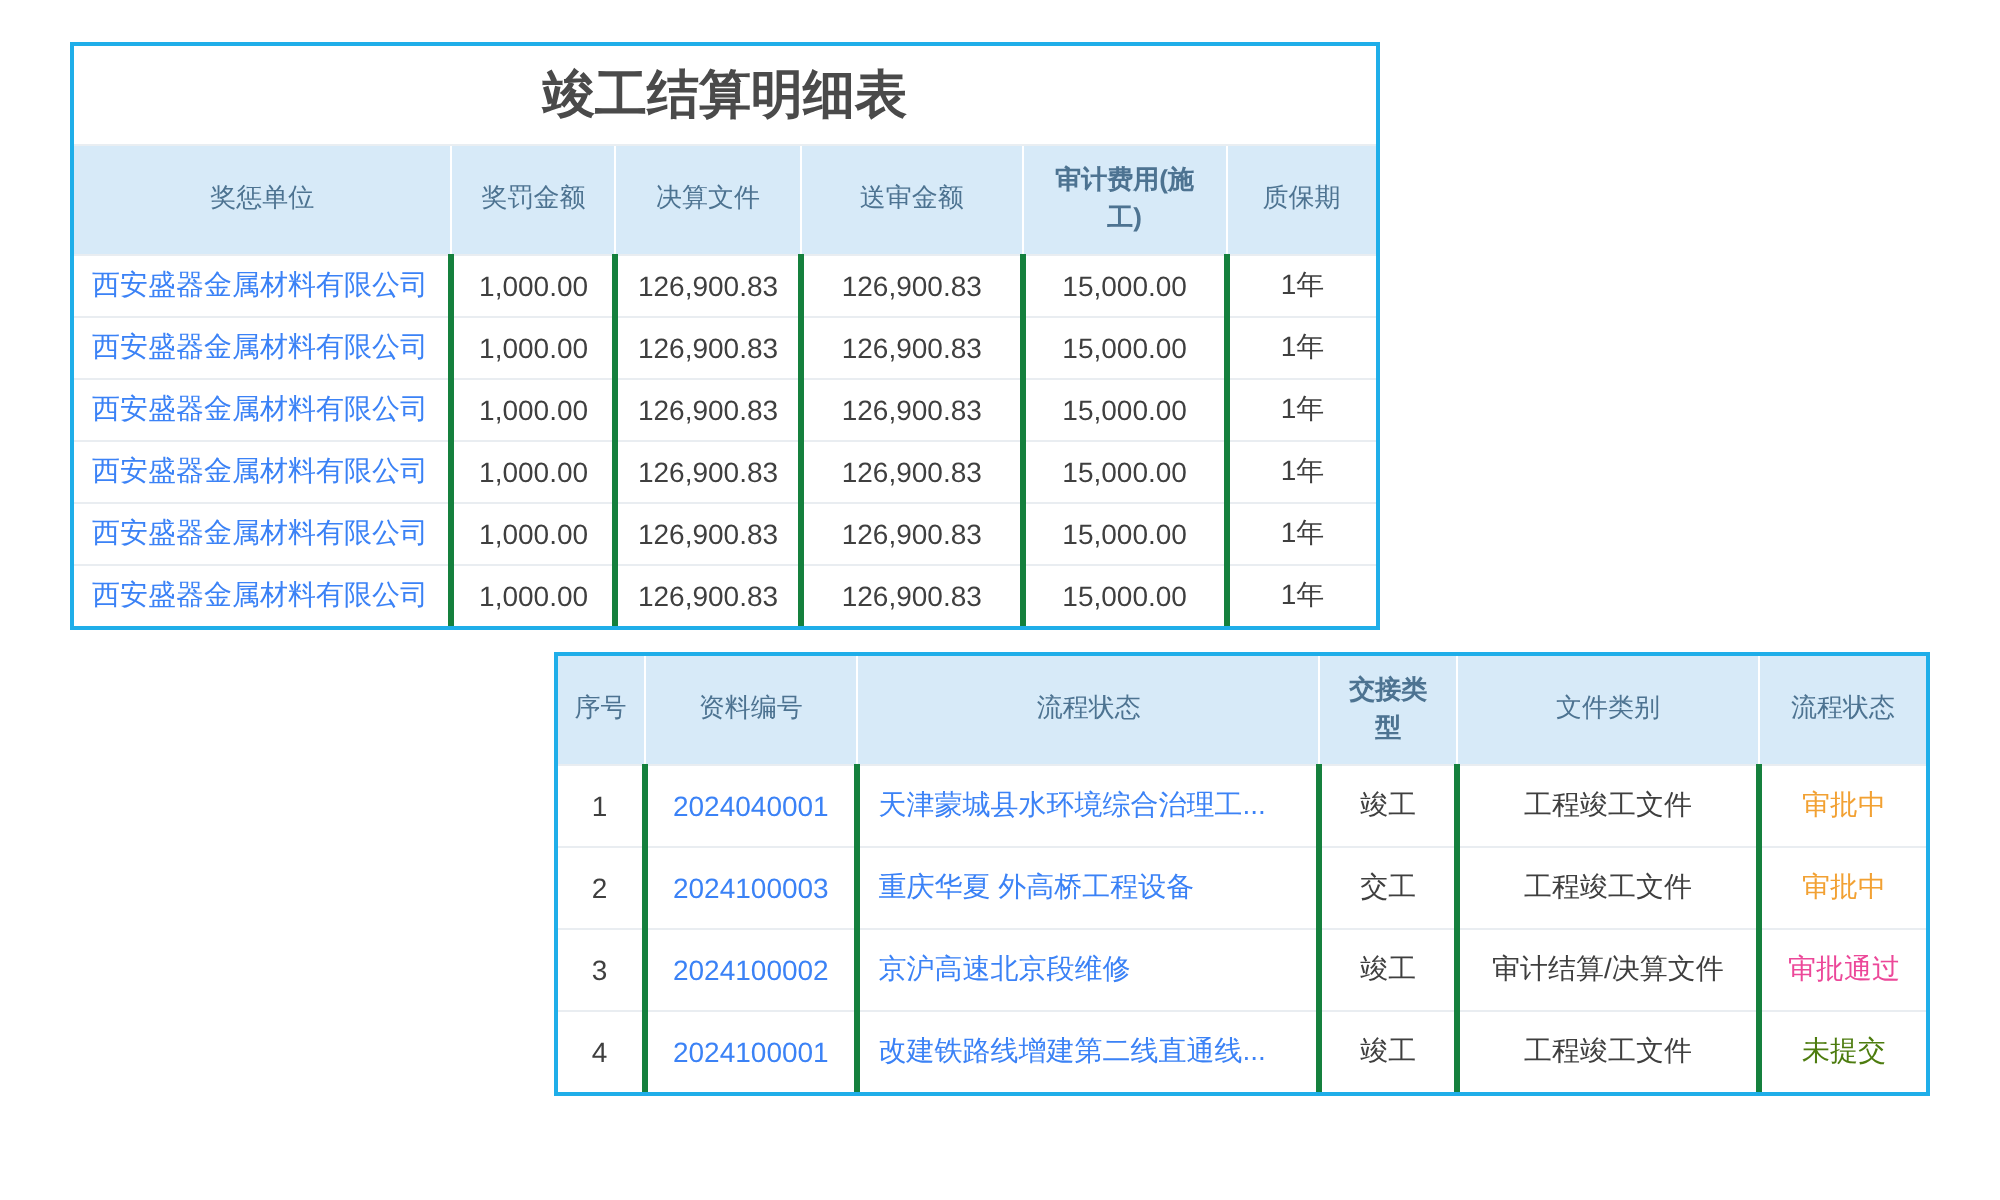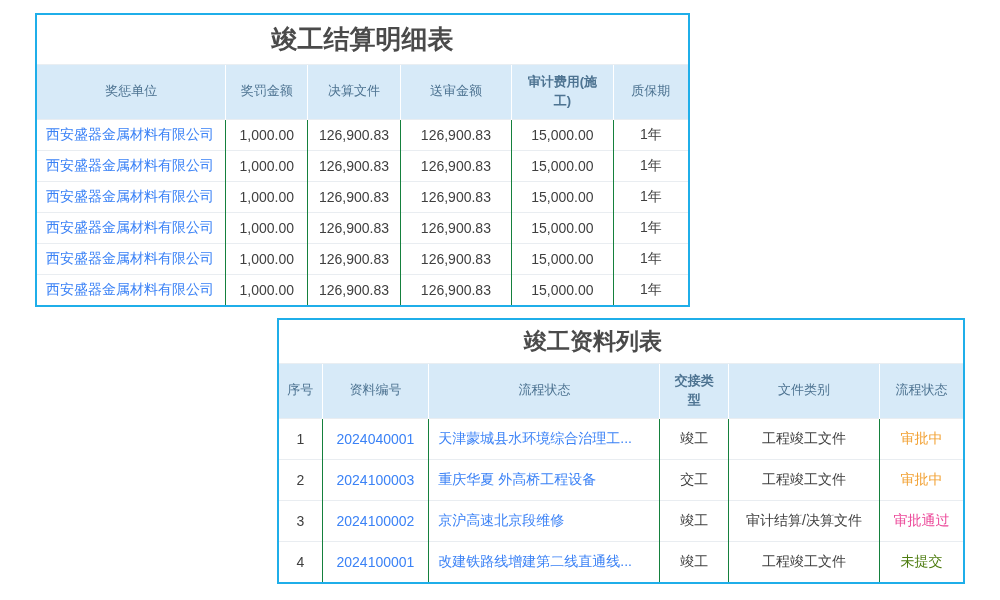--- a/index.html
+++ b/index.html
@@ -6,20 +6,21 @@
   html, body { width: 1000px; height: 600px; background: #ffffff; }
   body {
     font-family: "Liberation Sans", "DejaVu Sans", sans-serif;
     position: relative;
     overflow: hidden;
   }
   .panel {
     position: absolute;
     background: #ffffff;
     border: 2px solid #1faee9;
+    margin-top: 8px;
   }
   .panel-settlement { left: 35px; top: 13px; width: 655px; }
   .panel-documents  { left: 277px; top: 318px; width: 688px; }
 
   .panel-title {
     display: flex;
     align-items: center;
     justify-content: center;
     font-weight: bold;
     color: #4a4a4a;
@@ -47,21 +48,21 @@
   }
   th + th { border-left: 1px solid #ffffff; }
   td {
     font-size: 14px;
     color: #3f3f3f;
     text-align: center;
     vertical-align: middle;
     padding: 2px 6px;
     border-top: 1px solid #e9edf1;
   }
-  td + td { border-left: 1px solid #15803d; }
+  td + td { border-left: 3px solid #15803d; }
 
   .panel-settlement th { height: 54px; }
   .panel-settlement td { height: 31px; }
   .panel-documents  th { height: 53px; }
   .panel-documents  td { height: 41px; }
 
   .th-wrap { padding: 8px 11px; word-break: break-all; font-weight: bold; }
 
   .cell-left { text-align: left; padding-left: 9px; }
   .link { color: #3b82f6; cursor: pointer; }
@@ -142,21 +143,20 @@
         <td>126,900.83</td>
         <td>126,900.83</td>
         <td>15,000.00</td>
         <td>1年</td>
       </tr>
     </tbody>
   </table>
 </div>
 
 <div class="panel panel-documents">
-  <div class="panel-title">竣工资料列表</div>
   <table>
     <colgroup>
       <col style="width:6.3%">
         <col style="width:15.6%">
         <col style="width:33.8%">
       <col style="width:10%">
         <col style="width:22.1%">
         <col style="width:12.2%">
     </colgroup>
     <thead>

